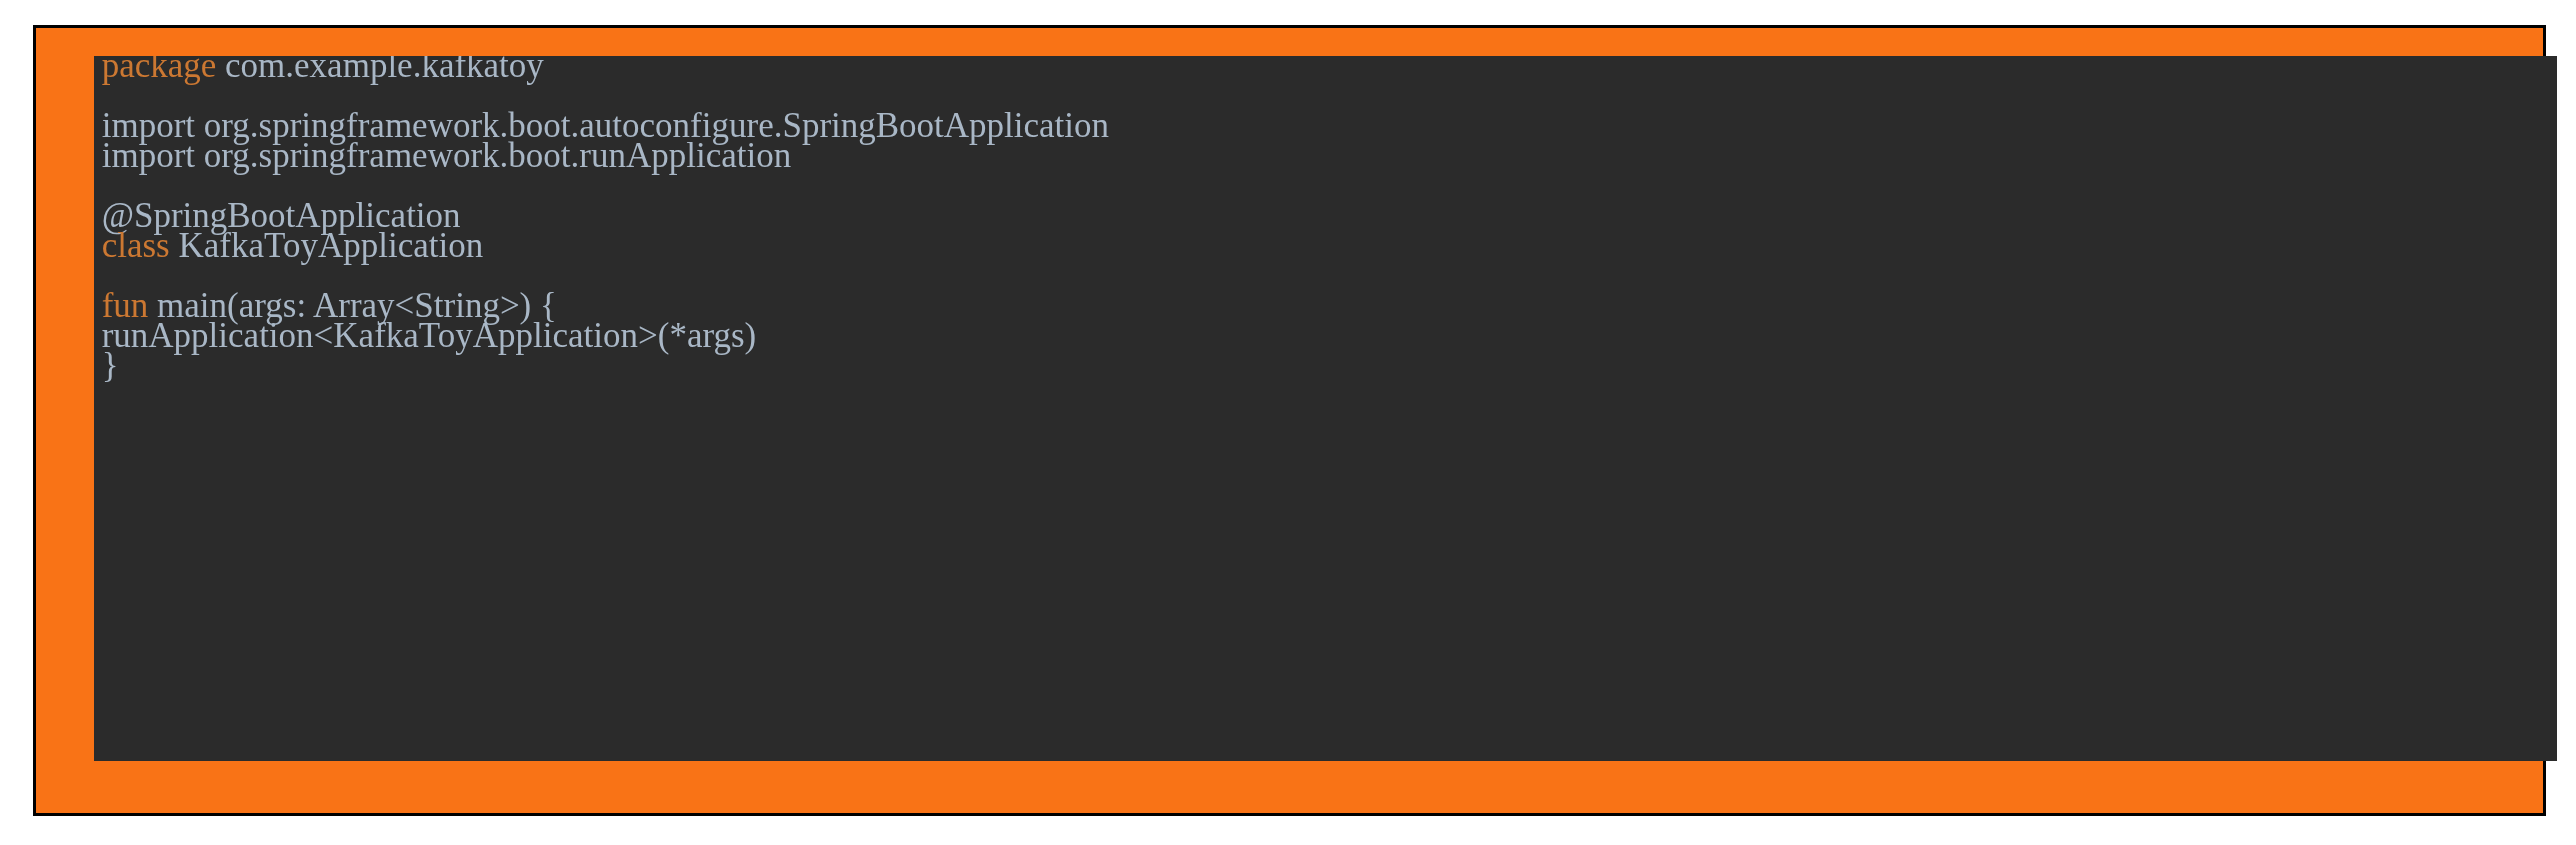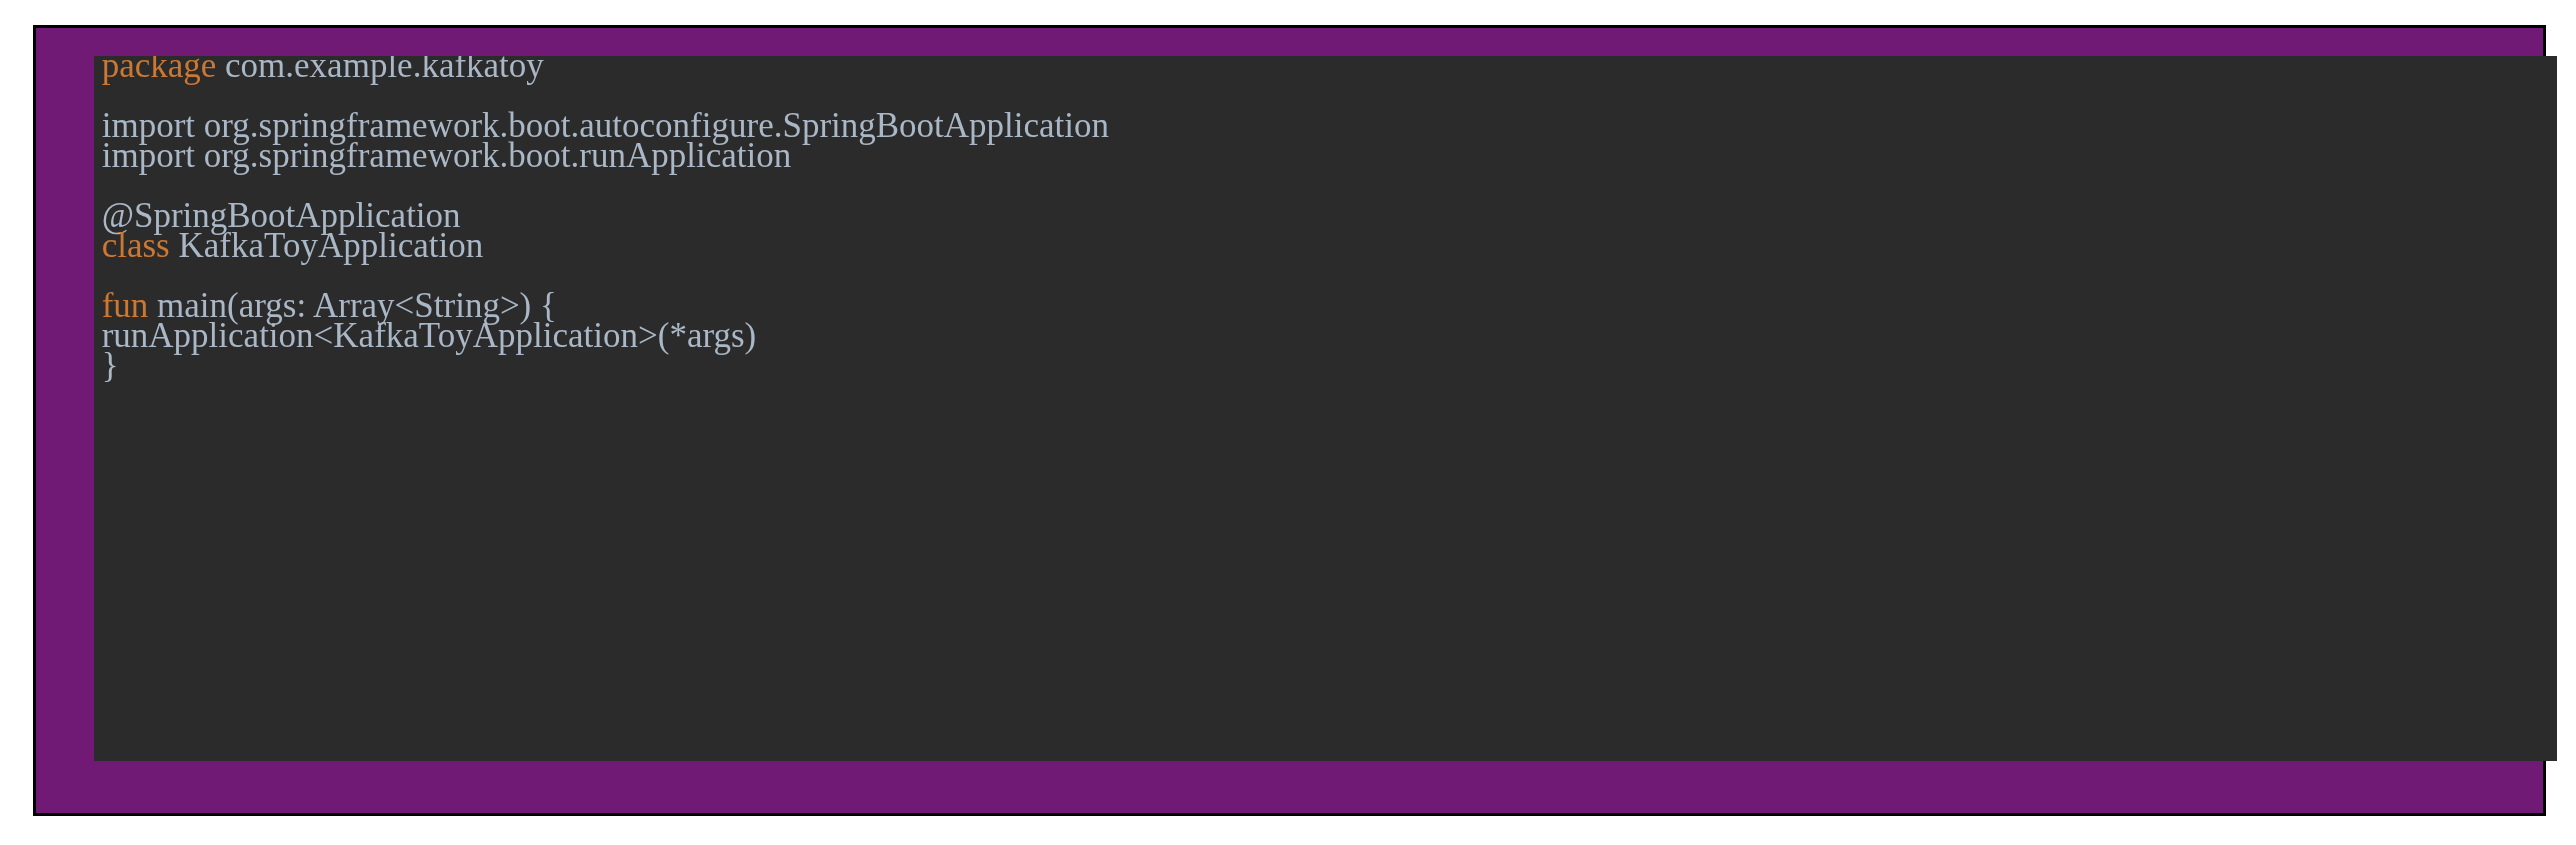--- a/index.html
+++ b/index.html
@@ -26,21 +26,21 @@
 
   
   .figure-frame {
     position: absolute;
     left: 33px;
     top: 25px;
     width: 2513px;
     height: 791px;
     box-sizing: border-box;
     border: 3.8px solid #000000;
-    background: #701a75;
+    background: #f97316;
   }
 
   
   .code-surface {
     position: absolute;
     left: 58px;
     top: 28px;
     width: 2463px;
     height: 705px;
     background: #2b2b2b;

